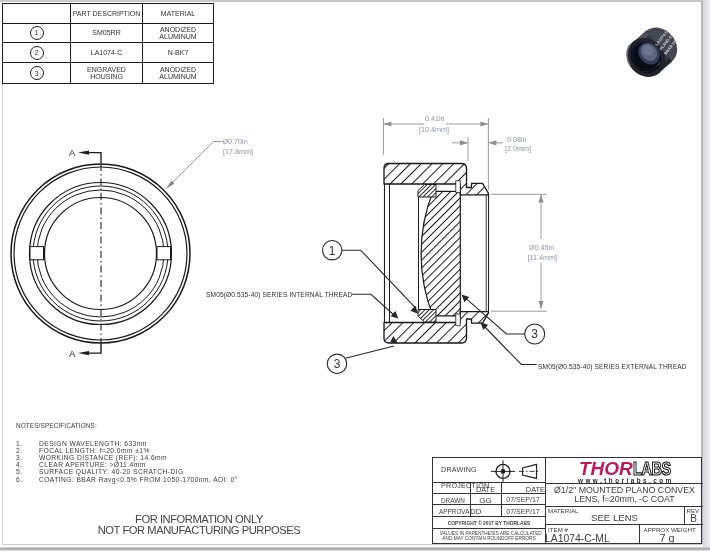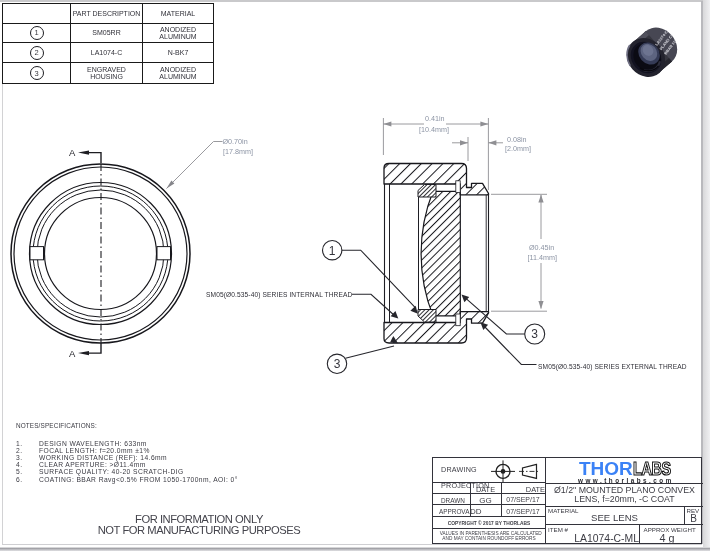--- a/index.html
+++ b/index.html
@@ -32,21 +32,21 @@
   #notes .li{position:relative;padding-left:23px;font-size:6.7px;}
   #notes .n{position:absolute;left:0;}
   #fio{left:80px;top:513.6px;width:238px;text-align:center;color:#44444c;
        font-size:11.2px;line-height:11px;letter-spacing:-0.45px;}
 
   
   #tb{left:432px;top:457px;width:270px;height:86.5px;border:1.2px solid #33333b;box-sizing:border-box;
       color:#3c3c44;}
   #tb .ln{position:absolute;background:#33333b;}
   #tb .t{position:absolute;white-space:nowrap;}
-  .logoTHOR{display:inline-block;font-weight:bold;font-size:19px;color:#3b82f6;}
+  .logoTHOR{display:inline-block;font-weight:bold;font-size:19px;color:#be185d;font-style:italic;}
   .logoLABS{display:inline-block;font-weight:bold;font-size:19px;color:#fff;
      -webkit-text-stroke:1.2px #111;transform:scaleX(0.76);transform-origin:0 50%;
      letter-spacing:-0.5px;}
 </style>
 </head>
 <body>
 <div id="page">
   <div class="abs" id="topstrip"></div>
   <div class="abs" id="rightedge"></div>
   <div class="abs" id="rightout"></div>
@@ -280,17 +280,17 @@
     <div class="t" style="left:0;top:72.8px;width:112px;text-align:center;font-size:5.4px;line-height:5.6px;transform:scale(0.88,1)">VALUES IN PARENTHESIS ARE CALCULATED<br>AND MAY CONTAIN ROUNDOFF ERRORS</div>
 
     <div class="t" style="left:146px;top:2.2px;line-height:18.5px"><span class="logoTHOR">THOR</span><span class="logoLABS">LABS</span></div>
     <div class="t" style="left:145px;top:19.4px;width:94px;text-align:center;font-size:6.3px;font-weight:bold;letter-spacing:2.5px;color:#26262c">www.thorlabs.com</div>
     <div class="t" style="left:113px;top:27.5px;width:157px;text-align:center;font-size:8.8px;line-height:9.2px">Ø1/2" MOUNTED PLANO CONVEX<br>LENS, f=20mm, -C COAT</div>
     <div class="t" style="left:115px;top:48.8px;font-size:6.2px">MATERIAL</div>
     <div class="t" style="left:112px;top:54px;width:139px;text-align:center;font-size:9.6px">SEE LENS</div>
     <div class="t" style="left:253.5px;top:48.8px;font-size:6.2px">REV</div>
     <div class="t" style="left:251px;top:55px;width:19px;text-align:center;font-size:10px">B</div>
     <div class="t" style="left:115px;top:67.5px;font-size:6.2px">ITEM #</div>
-    <div class="t" style="left:112px;top:74.5px;width:94px;text-align:right;font-size:10.4px">LA1074-C-ML</div>
+    <div class="t" style="left:112px;top:74.5px;width:94px;text-align:left;font-size:10.4px">LA1074-C-ML</div>
     <div class="t" style="left:210.5px;top:67.5px;font-size:6.2px">APPROX WEIGHT</div>
-    <div class="t" style="left:206px;top:73.8px;width:56px;text-align:center;font-size:10.8px">4 g</div>
+    <div class="t" style="left:206px;top:73.8px;width:56px;text-align:center;font-size:10.8px">7 g</div>
   </div>
 </div>
 
 </body></html>

